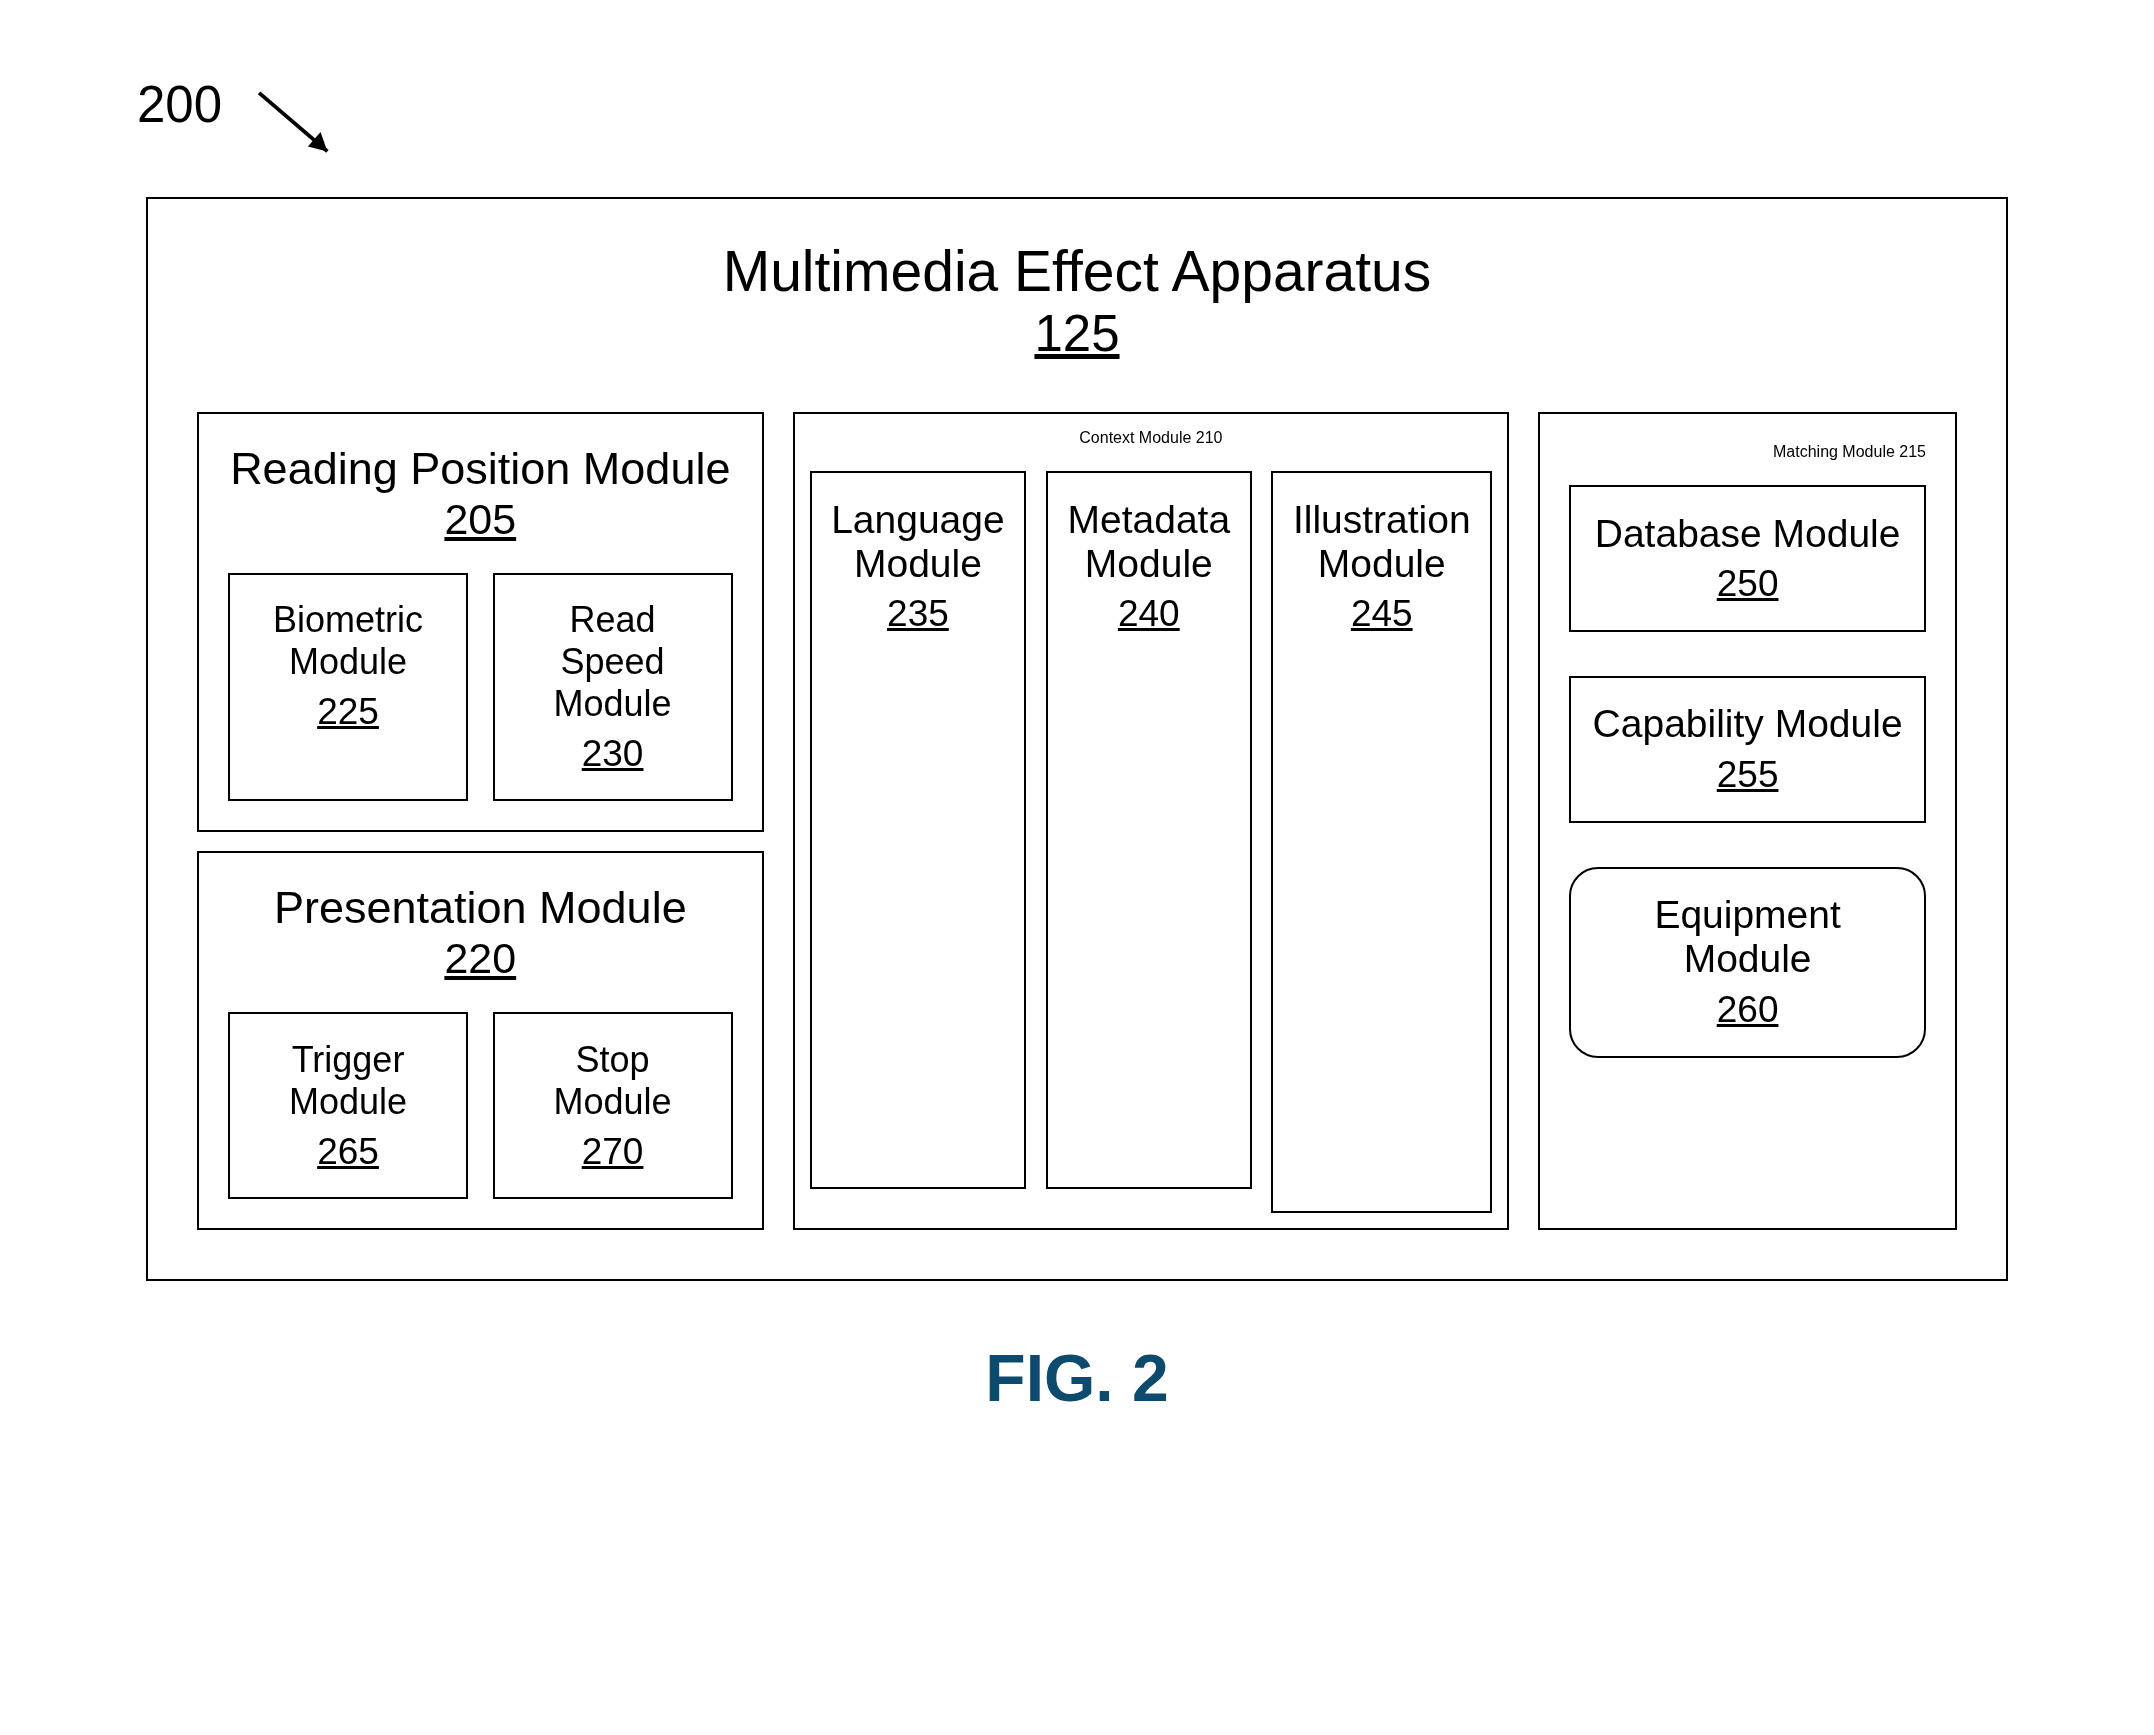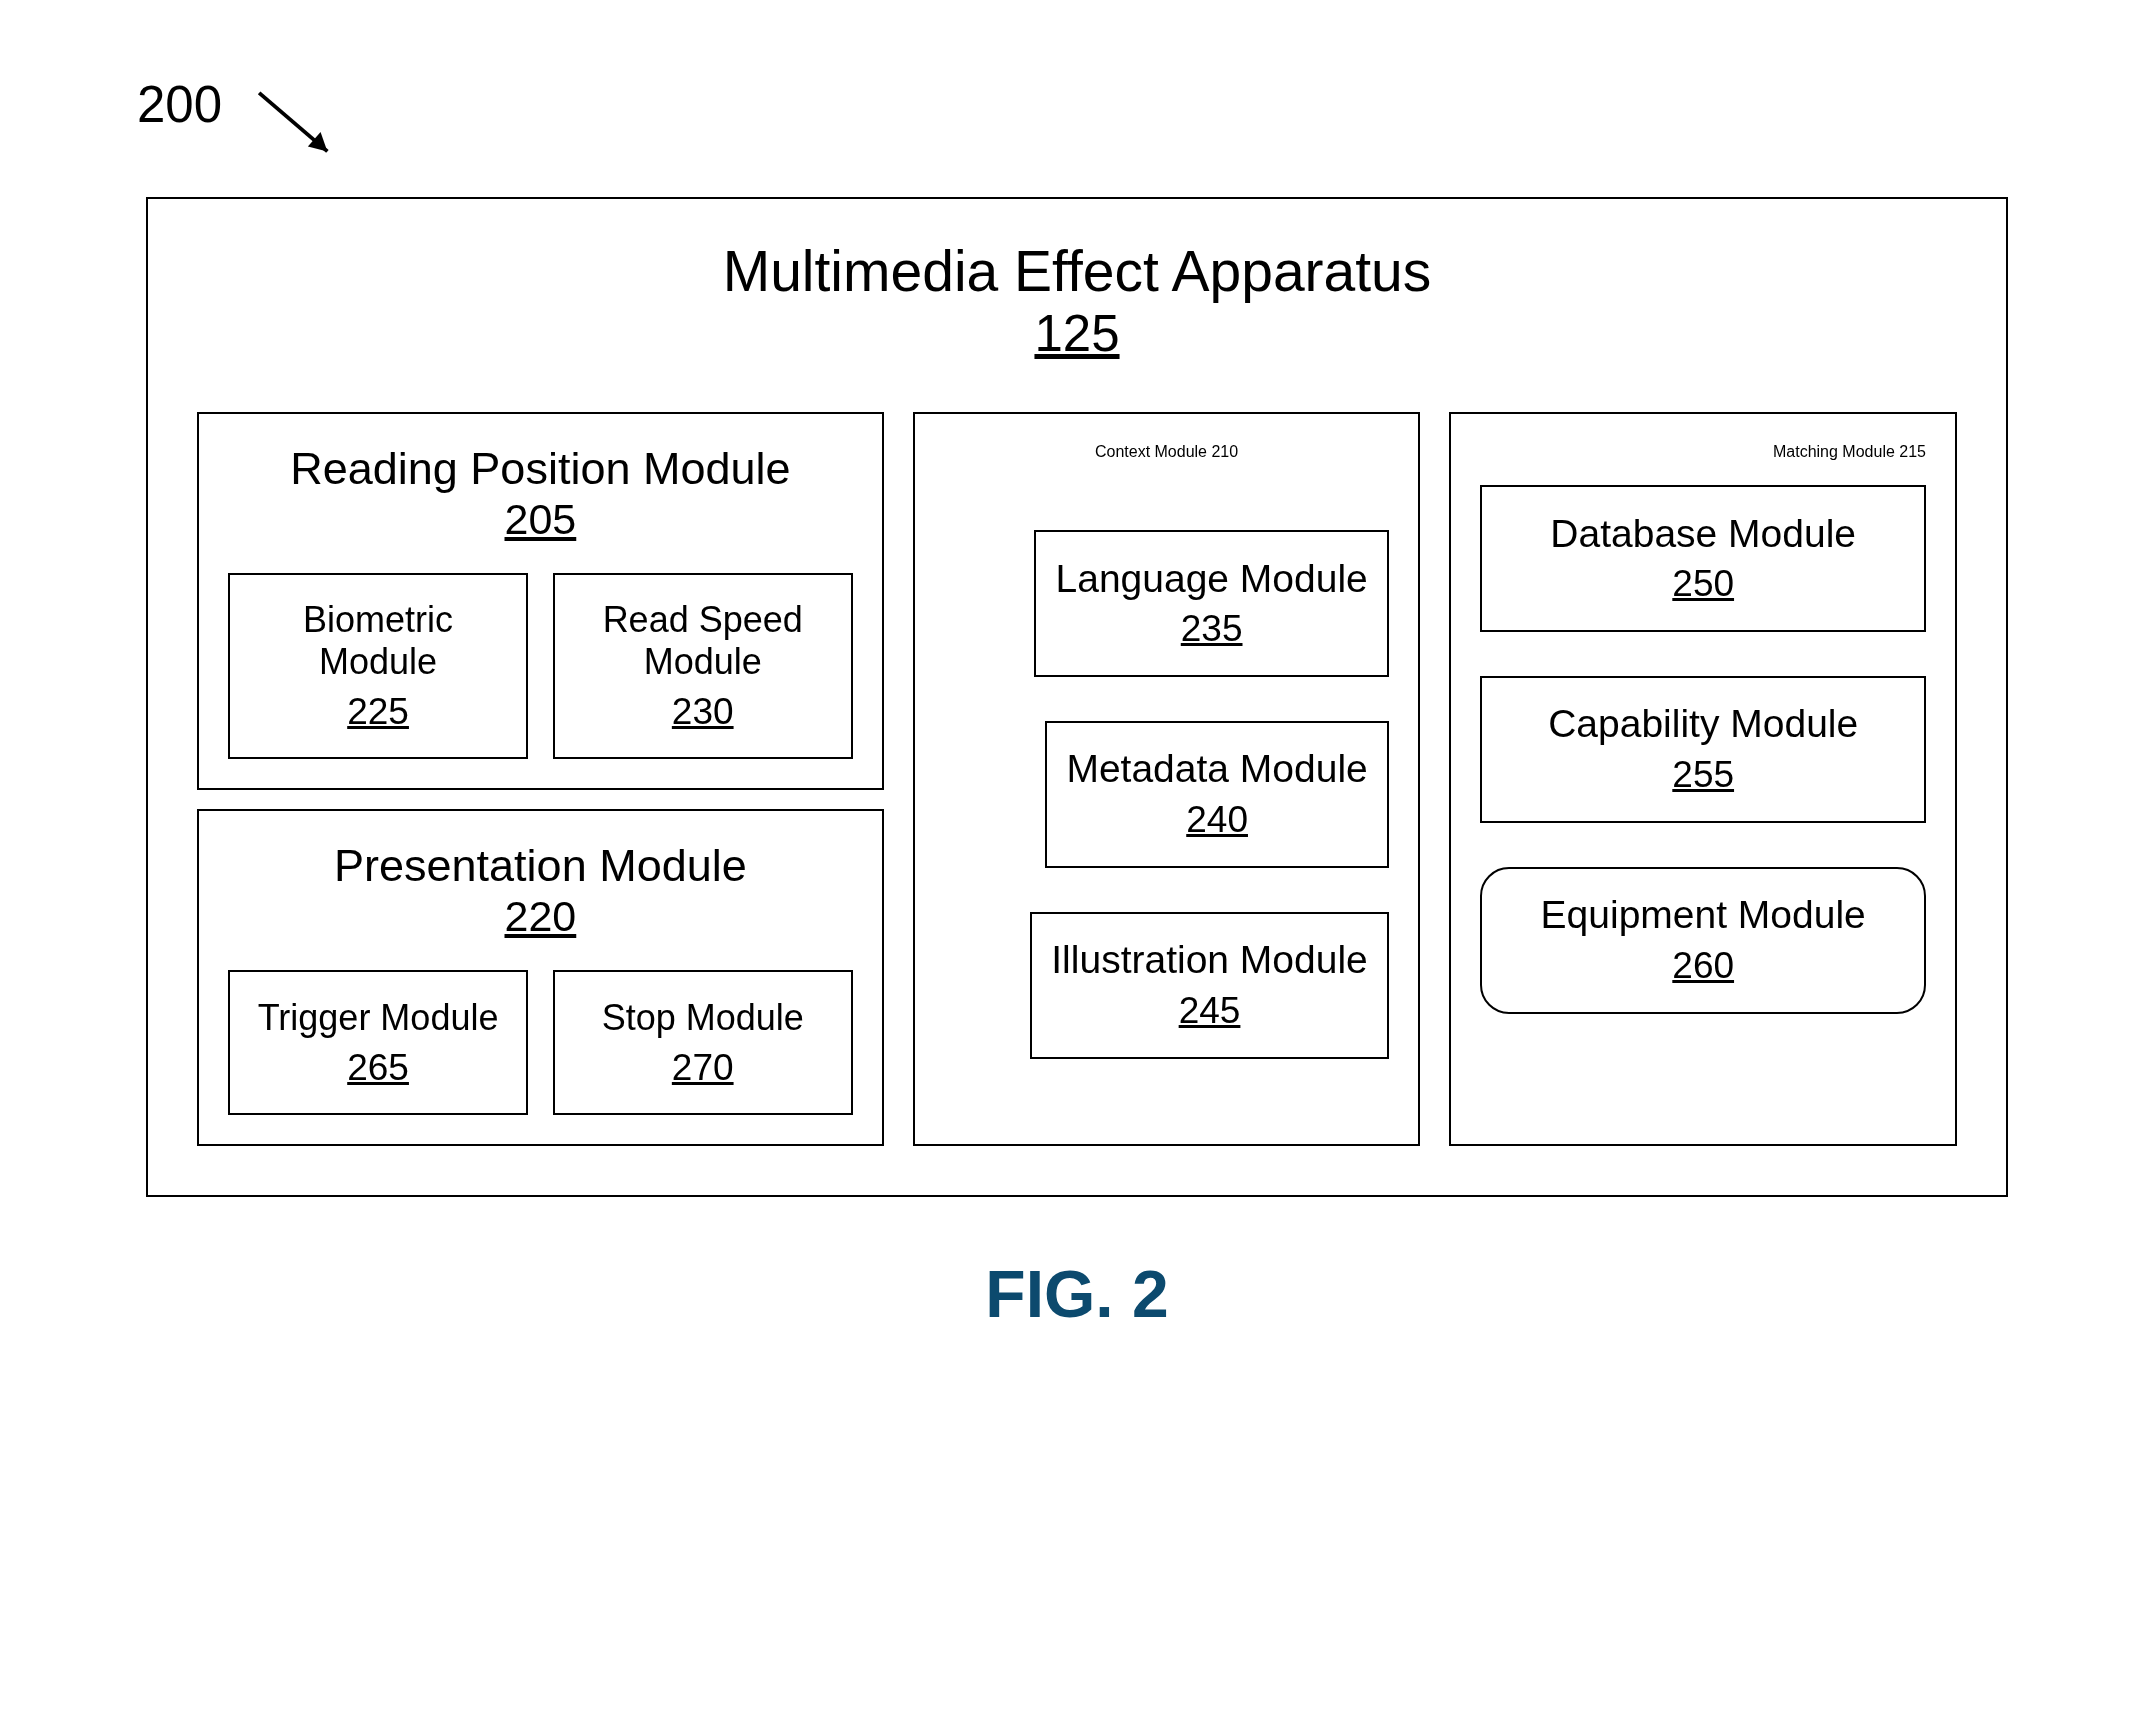--- a/index.html
+++ b/index.html
@@ -139,38 +139,36 @@
       font-size: 37px;
       font-weight: normal;
       text-decoration: underline;
       display: block;
       margin-top: 7.8px;
     }
 
     
     .context-outer {
       border: 2.9px solid #000;
-      padding: 29px;
-      flex: 1;
-      display: flex;
-      flex-direction: column;
-      gap: 45px;
+      padding: 15px;
+      flex: 1;
+      display: flex;
+      flex-direction: column;
     }
 
     .context-header {
       text-align: center;
       margin-bottom: 24.5px;
     }
 
     .context-sub-modules {
       display: flex;
-      flex-direction: column;
+      flex-direction: row;
       gap: 19.6px;
       flex: 1;
-      align-items: flex-end;
     }
 
     
     .matching-outer {
       border: 2.9px solid #000;
       padding: 29px;
       flex: 1;
       display: flex;
       flex-direction: column;
     }

